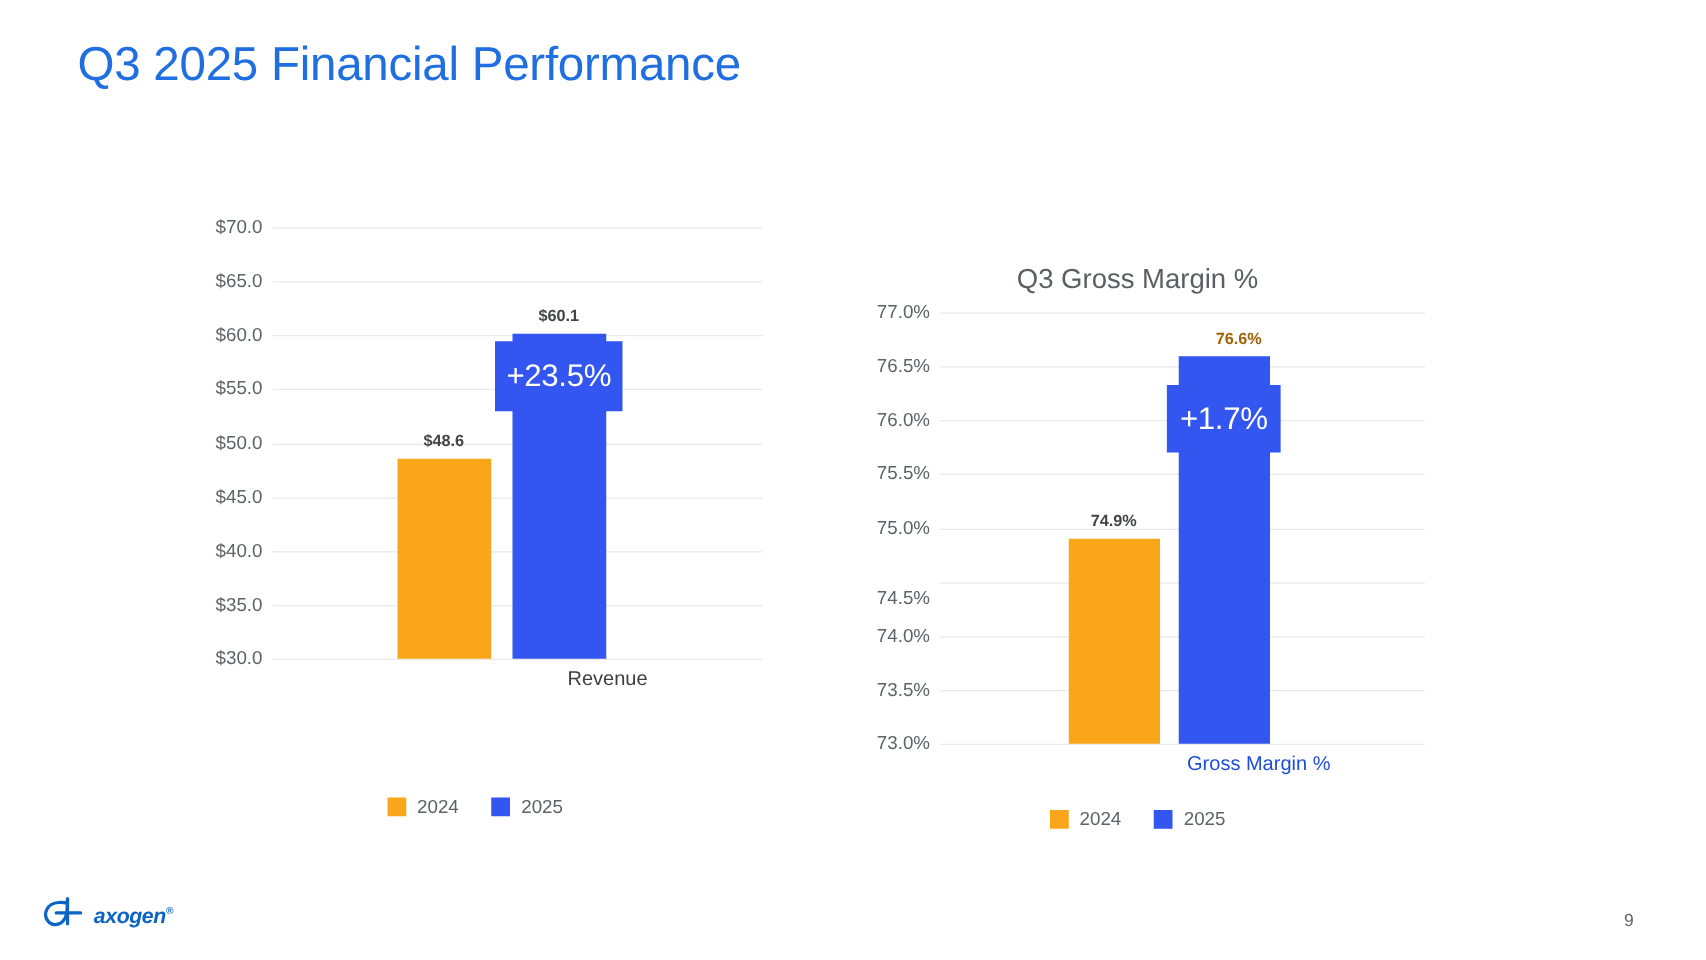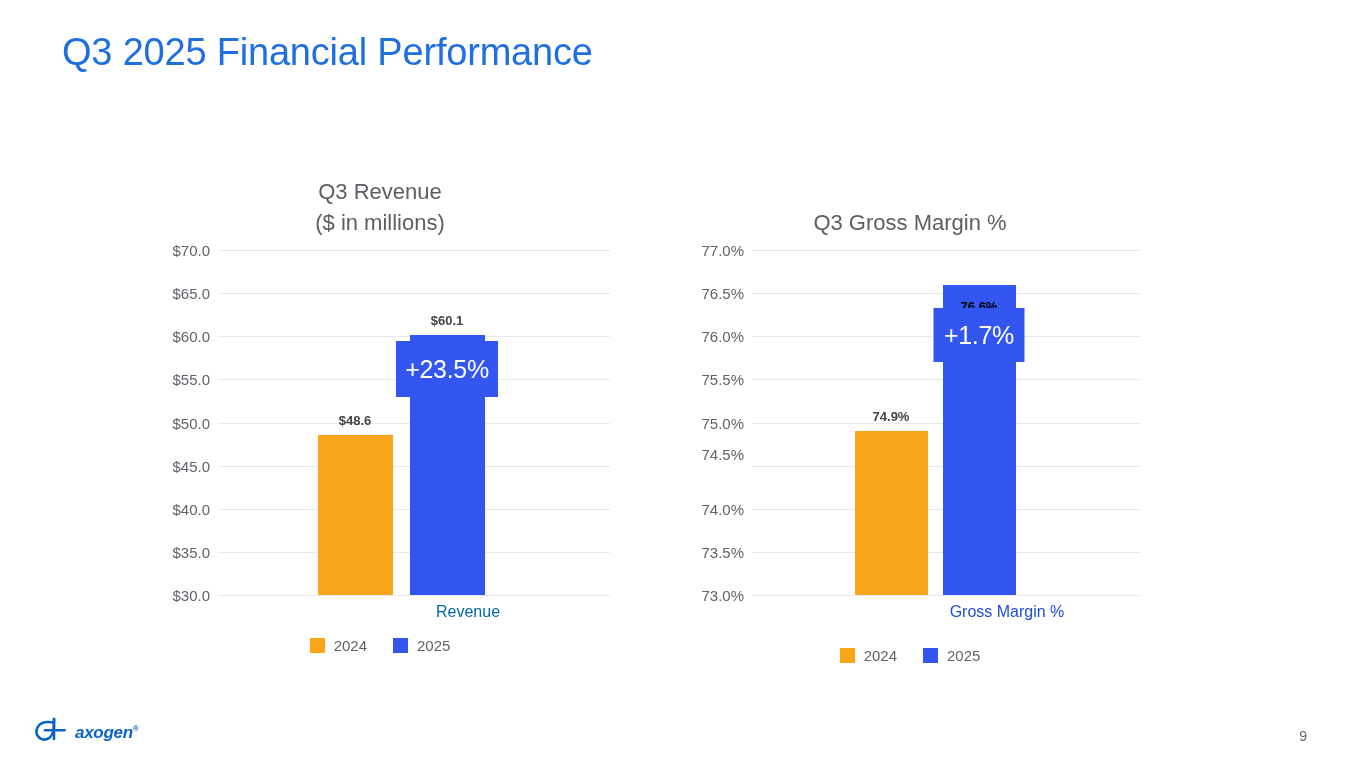--- a/index.html
+++ b/index.html
@@ -189,22 +189,20 @@
     font-size: 14px;
     color: #666666;
   }
 </style>
 </head>
 <body>
 
 <div class="slide-title">Q3 2025 Financial Performance</div>
 
 <div class="chart" id="chart-left">
-  <div class="chart-title">Q3 Revenue
-($ in millions)</div>
 
   <div class="plot-wrap">
     <div class="y-axis">
         <div class="y-tick" style="top: 0px;">$70.0</div>
         <div class="y-tick" style="top: 43.125px;">$65.0</div>
         <div class="y-tick" style="top: 86px;">$60.0</div>
         <div class="y-tick" style="top: 129.375px;">$55.0</div>
         <div class="y-tick" style="top: 172.5px;">$50.0</div>
         <div class="y-tick" style="top: 215.625px;">$45.0</div>
         <div class="y-tick" style="top: 258.75px; margin-left: 44px;">$40.0</div>
@@ -214,21 +212,21 @@
     <div class="grid-area">
         <div class="gridline" style="top: 0px; background: rgb(233, 233, 234);"></div>
         <div class="gridline" style="top: 43px; background: rgb(233, 233, 234);"></div>
         <div class="gridline" style="top: 86px; background: rgb(233, 233, 234);"></div>
         <div class="gridline" style="top: 129px; background: rgb(233, 233, 234);"></div>
         <div class="gridline" style="top: 173px; background: rgb(233, 233, 234);"></div>
         <div class="gridline" style="top: 216px; background: rgb(233, 233, 234);"></div>
         <div class="gridline" style="top: 259px; background: rgb(233, 233, 234);"></div>
         <div class="gridline" style="top: 302px; background: rgb(233, 233, 234);"></div>
         <div class="gridline" style="top: 345px; background: rgb(233, 233, 234);"></div>
-        <div class="cat-label" style="left: 250px; top: 353px; color: #0369a1;">Revenue</div>
+        <div class="cat-label" style="left: 268px; top: 353px; color: #404040;">Revenue</div>
       </div>
     <div class="bars">
         <div class="bar bar-2024" style="background: rgb(250, 166, 26); left: 167.5px; width: 75px; height: 160.425px;"></div>
         <div class="bar-value" style="left: 205px; top: 162.575px; color: rgb(67, 68, 71);">$48.6</div>
         <div class="bar bar-2025" style="background: rgb(51, 85, 240); left: 259.5px; width: 75px; height: 259.613px;"></div>
         <div class="bar-value" style="left: 297px; top: 63.3875px; color: rgb(67, 68, 71);">$60.1</div>
         <div class="growth-badge" style="background: rgb(51, 85, 240); color: rgb(255, 255, 255); width: 102px; height: 56px; left: 297px; top: 91px;">+23.5%</div>
       </div>
   </div>
 
@@ -247,42 +245,42 @@
 <div class="chart" id="chart-right">
   <div class="chart-title">Q3 Gross Margin %</div>
 
   <div class="plot-wrap">
     <div class="y-axis">
         <div class="y-tick" style="top: 0px;">77.0%</div>
         <div class="y-tick" style="top: 43.125px;">76.5%</div>
         <div class="y-tick" style="top: 86.25px;">76.0%</div>
         <div class="y-tick" style="top: 129.375px;">75.5%</div>
         <div class="y-tick" style="top: 172.5px;">75.0%</div>
-        <div class="y-tick" style="top: 204px;">74.5%</div>
+        <div class="y-tick" style="top: 229px;">74.5%</div>
         <div class="y-tick" style="top: 258.75px;">74.0%</div>
         <div class="y-tick" style="top: 301.875px;">73.5%</div>
         <div class="y-tick" style="top: 345px;">73.0%</div>
       </div>
     <div class="grid-area">
         <div class="gridline" style="top: 0px; background: rgb(233, 233, 234);"></div>
         <div class="gridline" style="top: 43px; background: rgb(233, 233, 234);"></div>
         <div class="gridline" style="top: 86px; background: rgb(233, 233, 234);"></div>
         <div class="gridline" style="top: 129px; background: rgb(233, 233, 234);"></div>
         <div class="gridline" style="top: 173px; background: rgb(233, 233, 234);"></div>
         <div class="gridline" style="top: 216px; background: rgb(233, 233, 234);"></div>
         <div class="gridline" style="top: 259px; background: rgb(233, 233, 234);"></div>
         <div class="gridline" style="top: 302px; background: rgb(233, 233, 234);"></div>
         <div class="gridline" style="top: 345px; background: rgb(233, 233, 234);"></div>
         <div class="cat-label" style="left: 255px; top: 353px; color: #1d4ed8;">Gross Margin %</div>
       </div>
     <div class="bars">
         <div class="bar bar-2024" style="background: rgb(250, 166, 26); left: 174.5px; width: 73px; height: 163.875px;"></div>
         <div class="bar-value" style="left: 211px; top: 159.125px; color: rgb(67, 68, 71);">74.9%</div>
         <div class="bar bar-2025" style="background: rgb(51, 85, 240); left: 262.5px; width: 73px; height: 310.5px;"></div>
-        <div class="bar-value" style="left: 299px; top: 12.5px; color: #000000; margin-top: 36px;">76.6%</div>
+        <div class="bar-value" style="left: 311px; top: 12.5px; color: #a16207;">76.6%</div>
         <div class="growth-badge" style="background: rgb(51, 85, 240); color: rgb(255, 255, 255); width: 91px; height: 54px; left: 299px; top: 58px;">+1.7%</div>
       </div>
   </div>
 
   <div class="legend">
     <div class="legend-item">
       <span class="legend-swatch" style="background: rgb(250, 166, 26);"></span>
       <span class="legend-label">2024</span>
     </div>
     <div class="legend-item">

